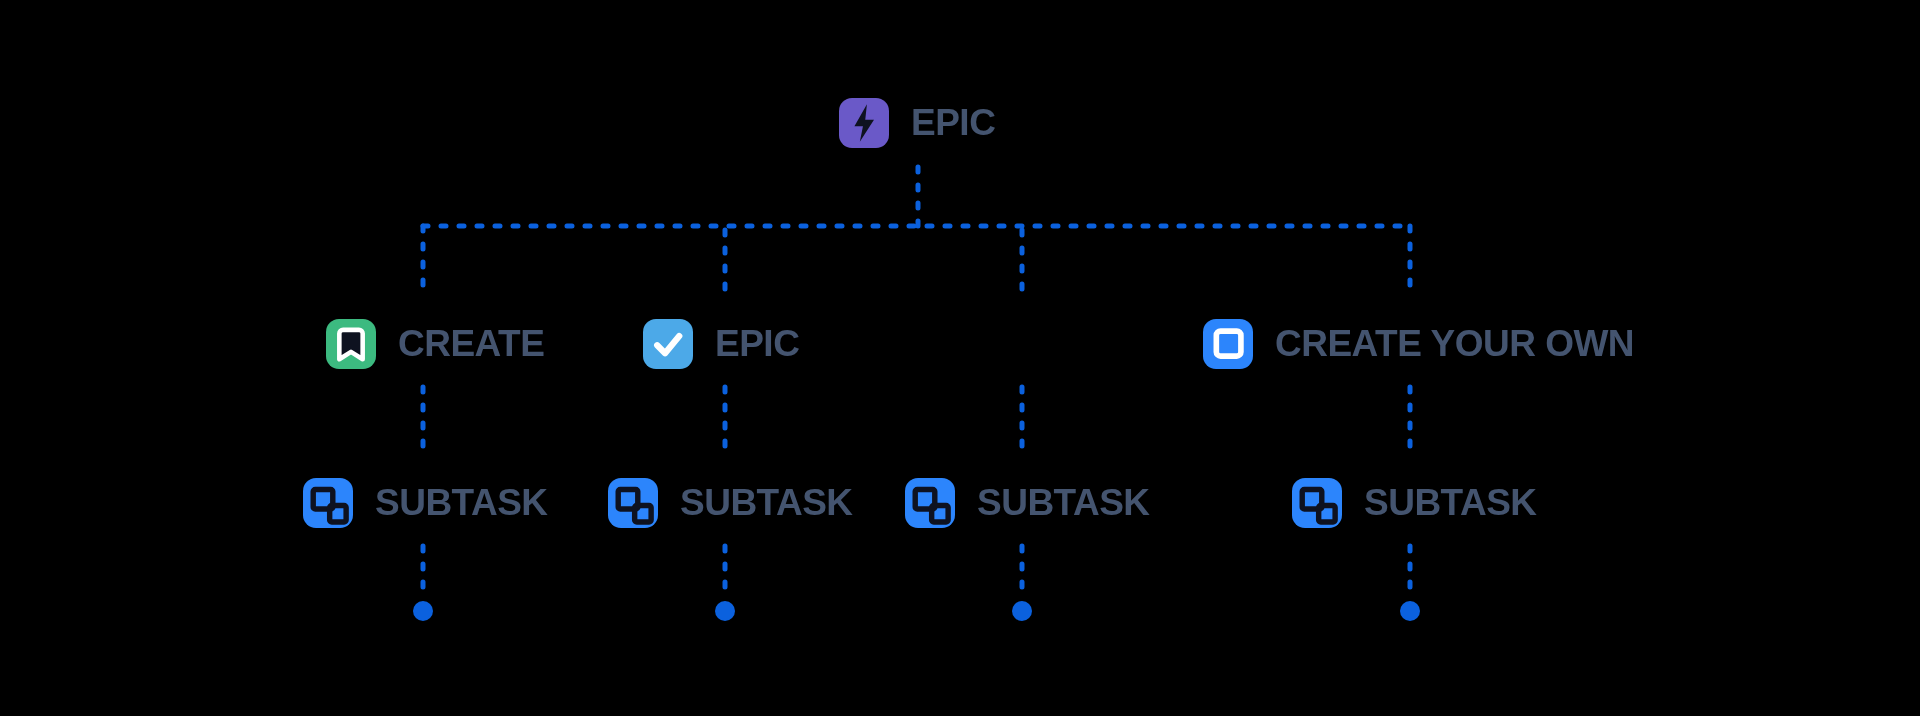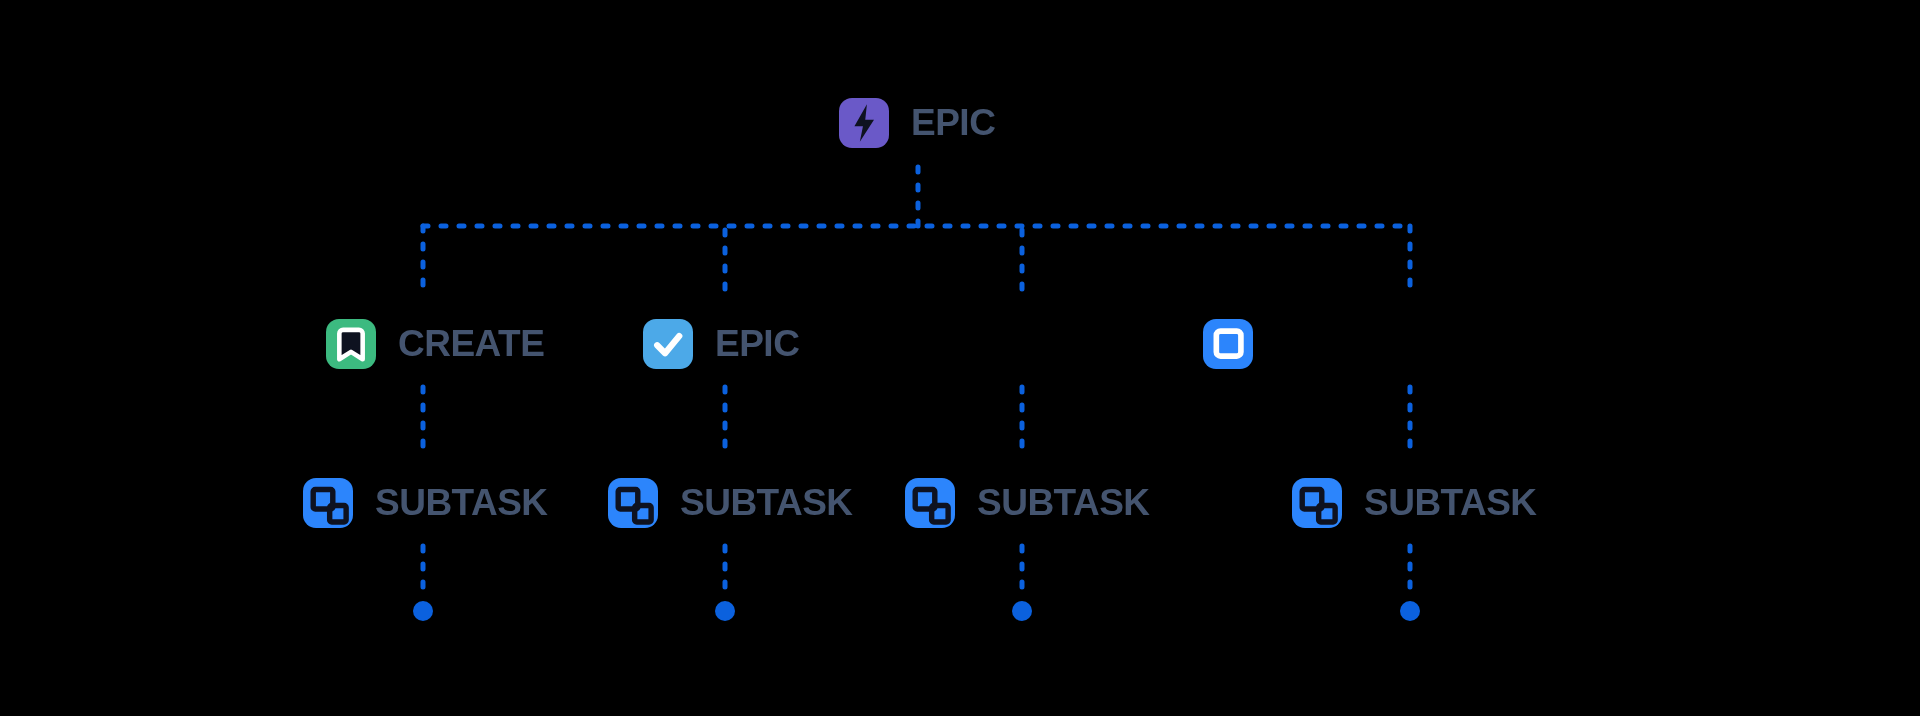--- a/index.html
+++ b/index.html
@@ -120,20 +120,21 @@
     <span class="label">EPIC</span>
   </div>
 
 
   <div class="node" style="left:1203px; top:319px">
     <span class="icon" style="background: rgb(44, 133, 252);">
       <svg viewBox="0 0 24 24">
         <rect class="gw-s" stroke-width="2.7" x="6.4" y="5.8" width="11.8" height="12" rx="2"></rect>
       </svg>
     </span>
+    <span class="label">CREATE YOUR OWN</span>
   </div>
 
   <div class="node" style="left:303px; top:478px">
     <span class="icon" style="background: rgb(44, 133, 252);">
       <svg viewBox="0 0 24 24">
         <rect class="gd-s" stroke-width="2.6" x="4.9" y="5.5" width="9.4" height="9.4" rx="1"></rect>
         <rect class="gd-s" stroke-width="2.6" x="12.8" y="13.2" width="7.9" height="7.9" rx="1"></rect>
       </svg>
     </span>
     <span class="label">SUBTASK</span>

